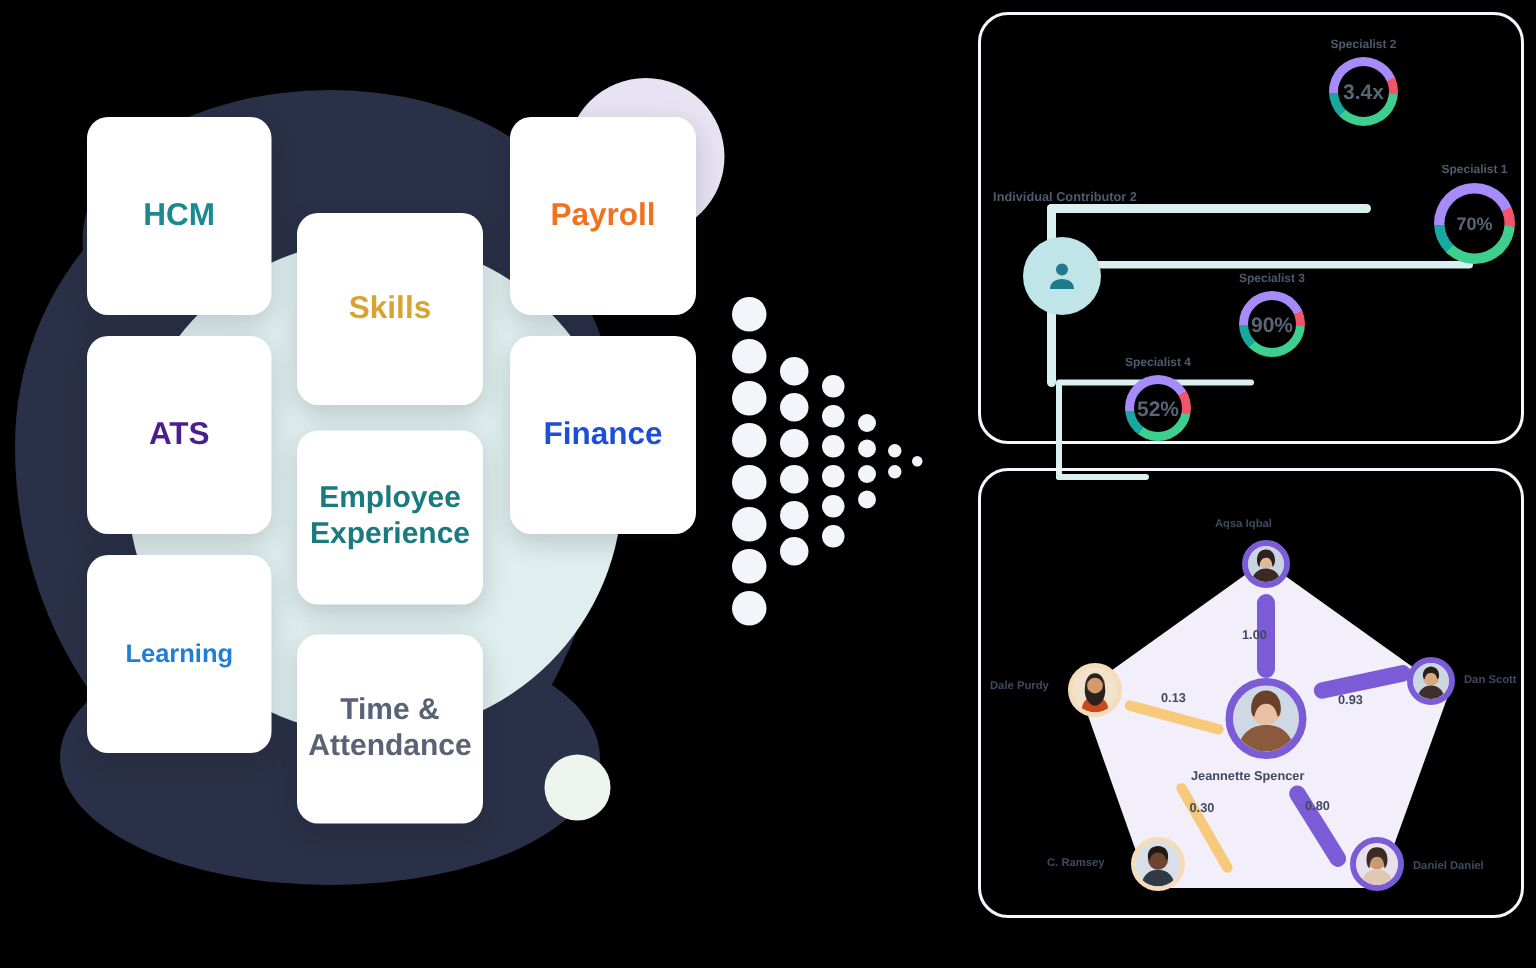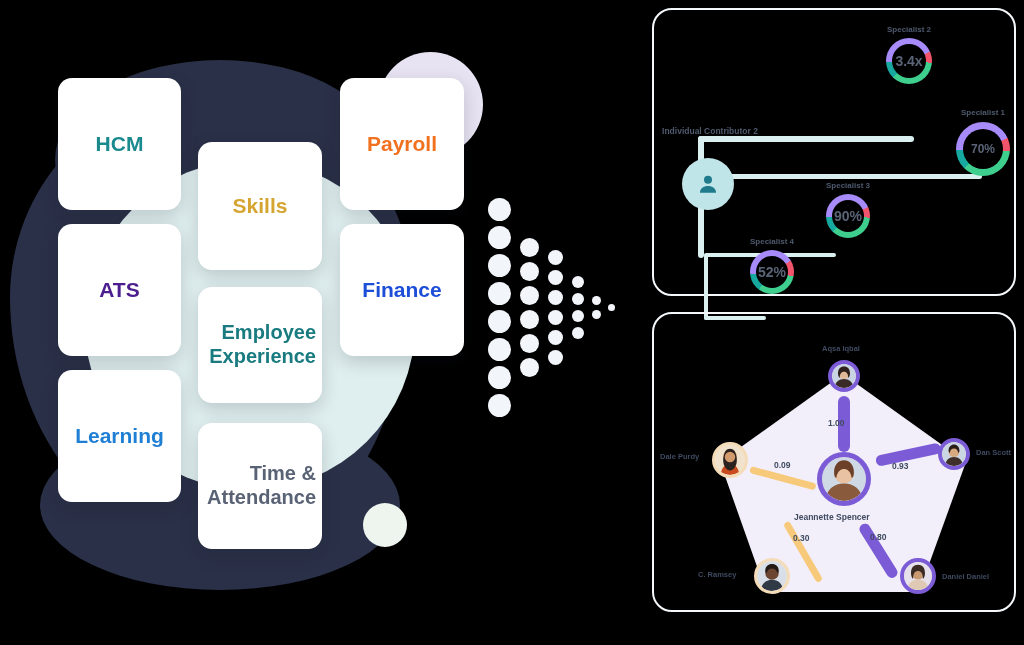--- a/index.html
+++ b/index.html
@@ -22,26 +22,26 @@
 
   #teal-circle{position:absolute;left:85px;top:160px;width:330px;height:330px;
                border-radius:50%;background:#dfeeee;}
   #lav-circle{position:absolute;left:378px;top:52px;width:105px;height:105px;
               border-radius:50%;background:#e7e3f2;}
   #white-dot{position:absolute;left:363px;top:503px;width:44px;height:44px;
              border-radius:50%;background:#eef4ee;}
 
   .card{position:absolute;background:#fff;border-radius:14px;
         box-shadow:0 6px 18px rgba(20,25,45,.18);
-        display:flex;align-items:center;justify-content:center;text-align:right;
+        display:flex;align-items:center;justify-content:center;text-align:center;
         font-weight:700;line-height:1.18;padding:6px;box-sizing:border-box;}
 
   #c-hcm      {left:58px; top:78px;  width:123px;height:132px;font-size:21px;color:#1a8a8f;}
   #c-ats      {left:58px; top:224px; width:123px;height:132px;font-size:21px;color:#4b1d8f;}
-  #c-learning {left:58px; top:370px; width:123px;height:132px;font-size:21px;color:#1f7fd4;}
+  #c-learning {left:58px; top:370px; width:123px;height:132px;font-size:17px;color:#1f7fd4;}
   #c-skills   {left:198px;top:142px; width:124px;height:128px;font-size:21px;color:#d6a531;}
   #c-empexp   {left:198px;top:287px; width:124px;height:116px;font-size:20px;color:#197b80;}
   #c-time     {left:198px;top:423px; width:124px;height:126px;font-size:20px;color:#5a6376;}
   #c-payroll  {left:340px;top:78px;  width:124px;height:132px;font-size:21px;color:#f2711f;}
   #c-finance  {left:340px;top:224px; width:124px;height:132px;font-size:21px;color:#29a3e8;}
   #c-sales    {left:340px;top:370px; width:124px;height:132px;font-size:21px;color:#5b21b6;}
 
   #dot-arrow{position:absolute;left:488px;top:200px;width:150px;height:215px;}
   .dcol{position:absolute;top:0;display:flex;flex-direction:column;}
   .dot{background:#f2f6fb;border-radius:50%;}
@@ -218,21 +218,21 @@
            transform:rotate(-12deg);transform-origin:left center;"></div>
       <div class="edge" style="left:96px;top:152px;width:68px;height:7px;background:#f7c97a;
            transform:rotate(15deg);transform-origin:left center;"></div>
       <div class="edge" style="left:132px;top:205px;width:68px;height:7px;background:#f7c97a;
            transform:rotate(60deg);transform-origin:left center;"></div>
       <div class="edge" style="left:208px;top:205px;width:62px;height:11px;background:#7c5cd6;
            transform:rotate(58deg);transform-origin:left center;"></div>
 
       <span class="eweight" style="left:174px;top:104px;">1.00</span>
       <span class="eweight" style="left:238px;top:147px;">0.93</span>
-      <span class="eweight" style="left:120px;top:146px;">0.09</span>
+      <span class="eweight" style="left:120px;top:146px;">0.13</span>
       <span class="eweight" style="left:139px;top:219px;">0.30</span>
       <span class="eweight" style="left:216px;top:218px;">0.80</span>
 
       <div class="nnode" style="left:163px;top:138px;width:54px;height:54px;border:5px solid #7c5cd6;background:#cbb6e8;">
         <svg class="face" viewBox="0 0 40 40">
           <rect width="40" height="40" fill="#cfd9e6"></rect>
           <circle cx="20" cy="15" r="9" fill="#e8c2a3"></circle>
           <path d="M3 40c1-11 8-16 17-16s16 5 17 16z" fill="#8a5a3c"></path>
           <path d="M11 14c0-7 4-11 9-11s9 4 9 11c0 3-1 5-2 5-1-6-4-8-7-8s-6 2-7 8c-1 0-2-2-2-5z" fill="#6b3f28"></path>
         </svg>
@@ -240,21 +240,21 @@
       <span class="nlabel" style="left:140px;top:198px;font-size:8.5px;">Jeannette Spencer</span>
 
       <div class="nnode" style="left:174px;top:46px;width:32px;height:32px;border:4px solid #7c5cd6;background:#d8cdee;">
         <svg class="face" viewBox="0 0 40 40">
           <rect width="40" height="40" fill="#c9d4e2"></rect>
           <circle cx="20" cy="16" r="9" fill="#e0b998"></circle>
           <path d="M4 40c1-10 8-15 16-15s15 5 16 15z" fill="#3a2a26"></path>
           <path d="M10 16c0-8 4-12 10-12s10 4 10 12c0 4-2 7-3 7 0-7-3-10-7-10s-7 3-7 10c-1 0-3-3-3-7z" fill="#2e201d"></path>
         </svg>
       </div>
-      <span class="nlabel" style="left:168px;top:30px;">Aqsa Iqbal</span>
+      <span class="nlabel" style="left:156px;top:30px;">Aqsa Iqbal</span>
 
       <div class="nnode" style="left:284px;top:124px;width:32px;height:32px;border:4px solid #7c5cd6;background:#d8cdee;">
         <svg class="face" viewBox="0 0 40 40">
           <rect width="40" height="40" fill="#cbd6e3"></rect>
           <circle cx="20" cy="16" r="9" fill="#d8a87f"></circle>
           <path d="M5 40c1-10 7-15 15-15s14 5 15 15z" fill="#3f2f2a"></path>
           <path d="M11 14c0-6 4-10 9-10s9 4 9 10c0 2-1 4-2 4-1-5-3-7-7-7s-6 2-7 7c-1 0-2-2-2-4z" fill="#2a1e1a"></path>
         </svg>
       </div>
       <span class="nlabel" style="left:322px;top:134px;">Dan Scott</span>

